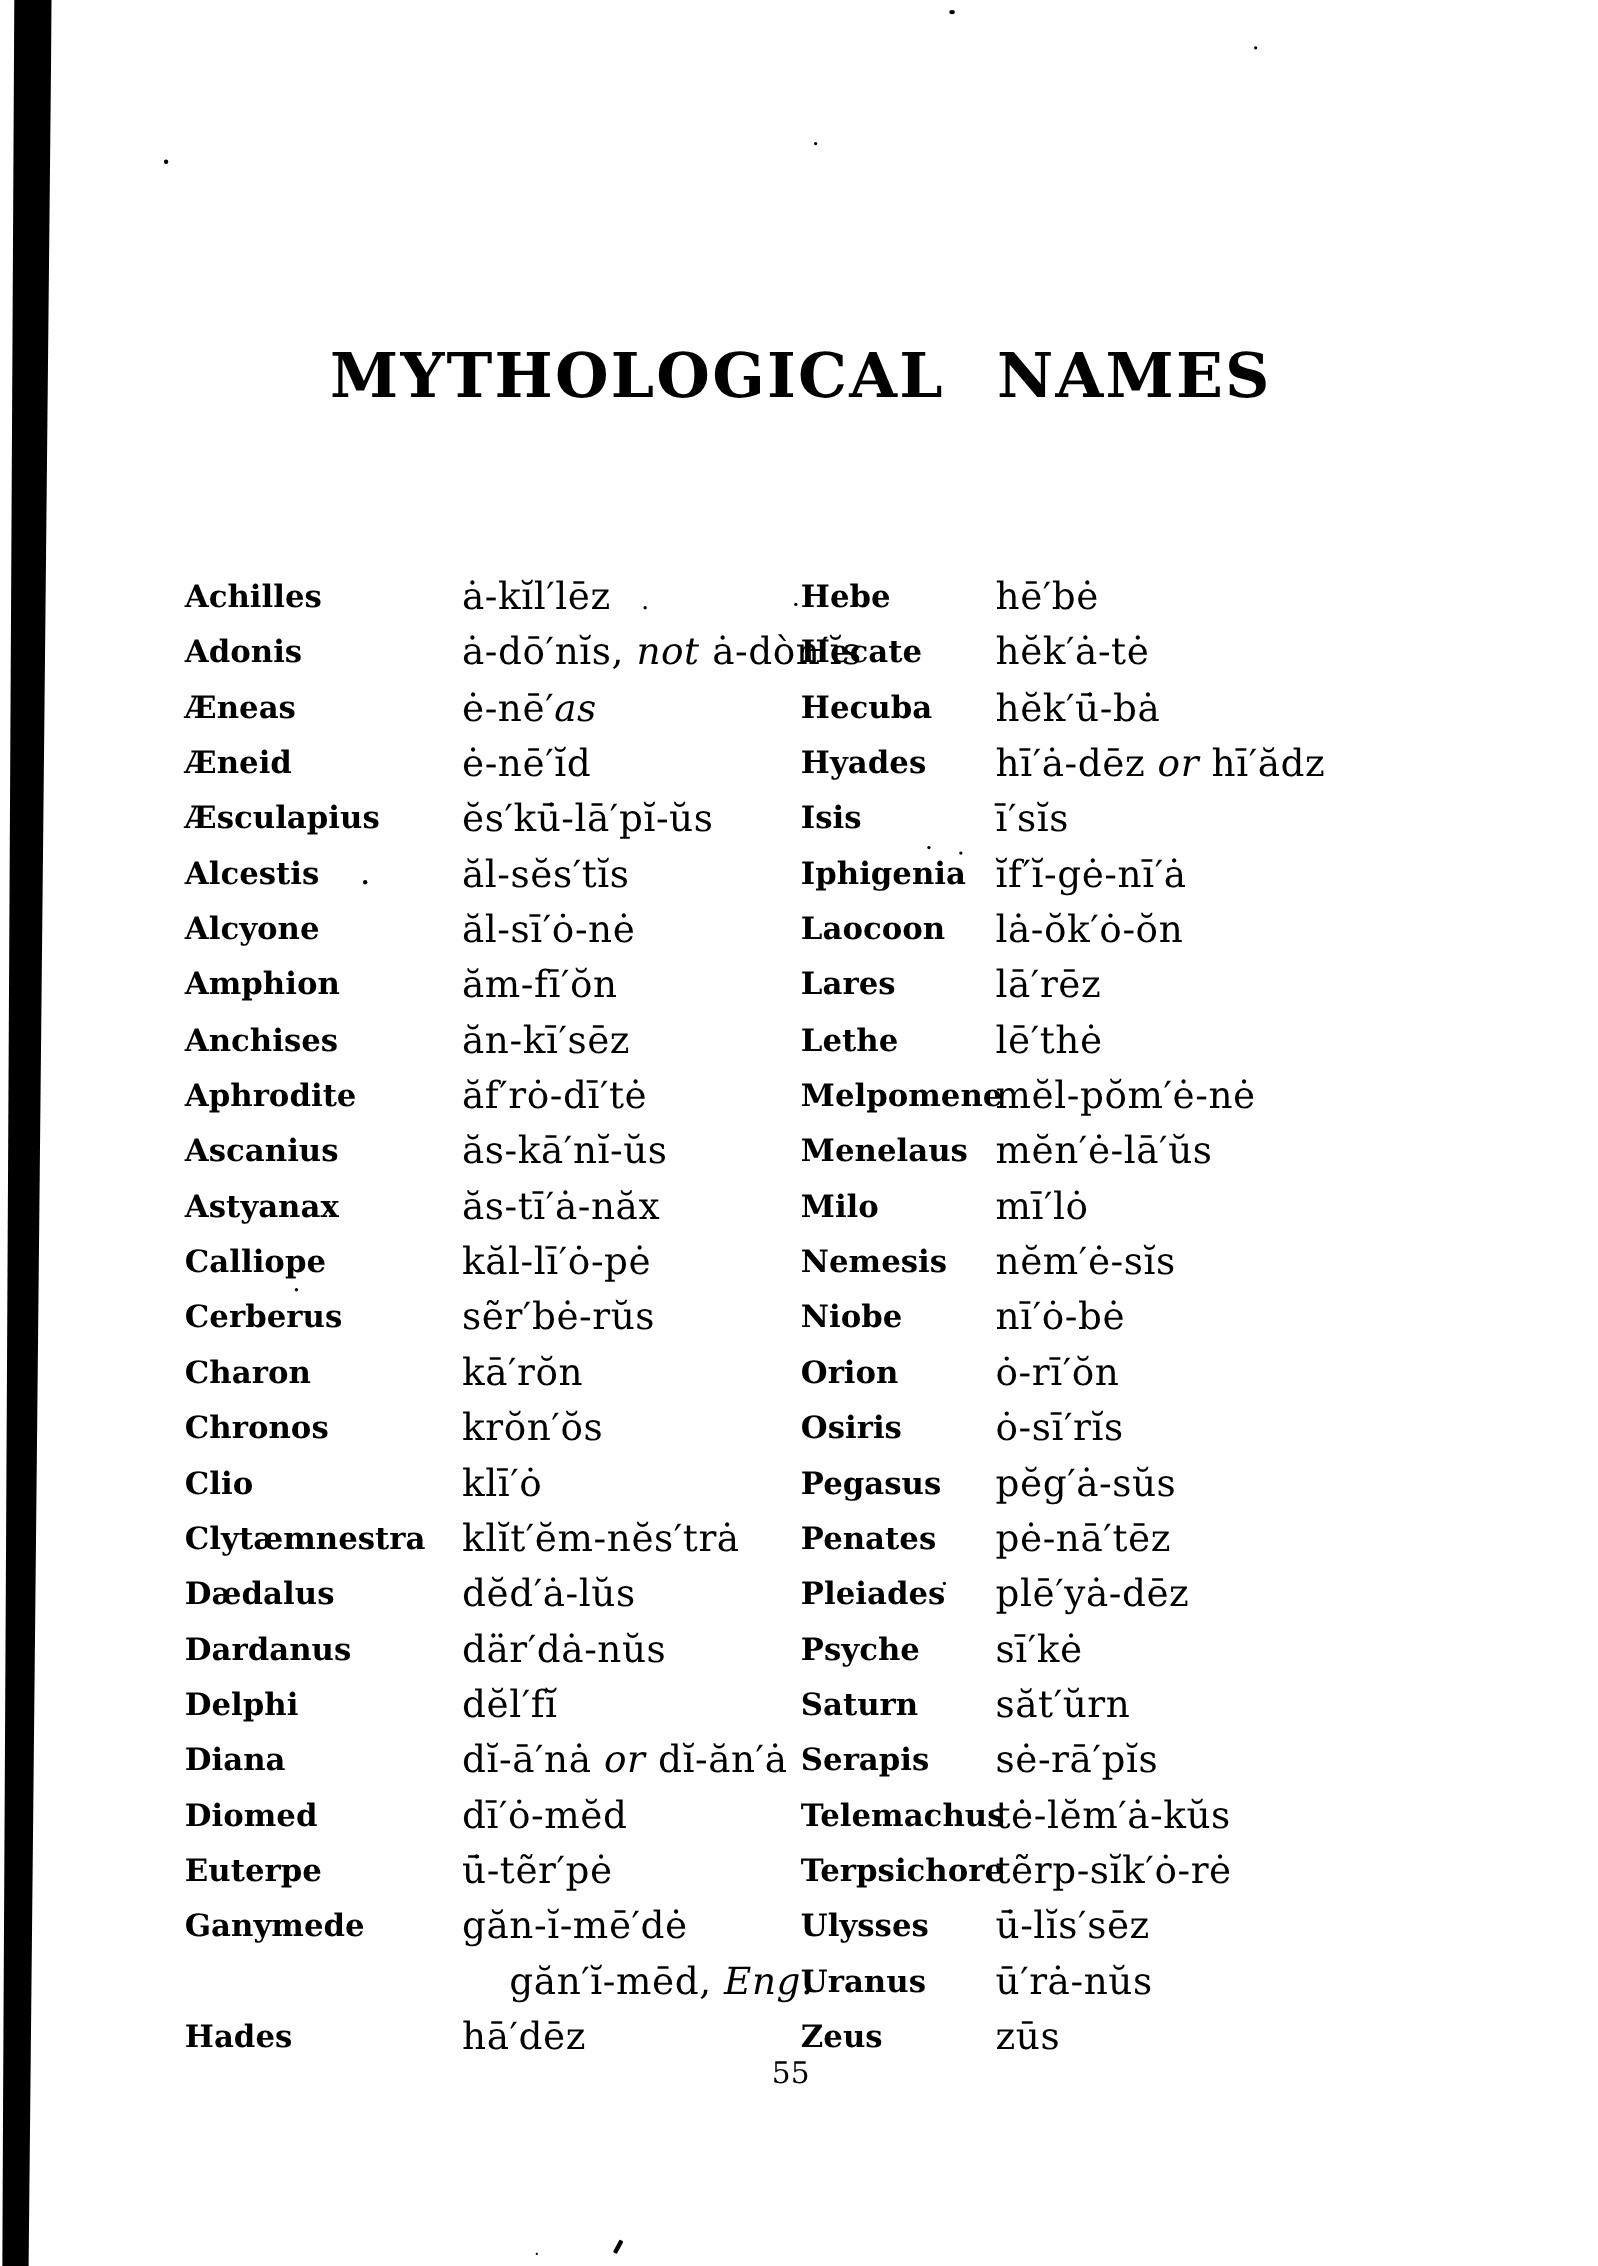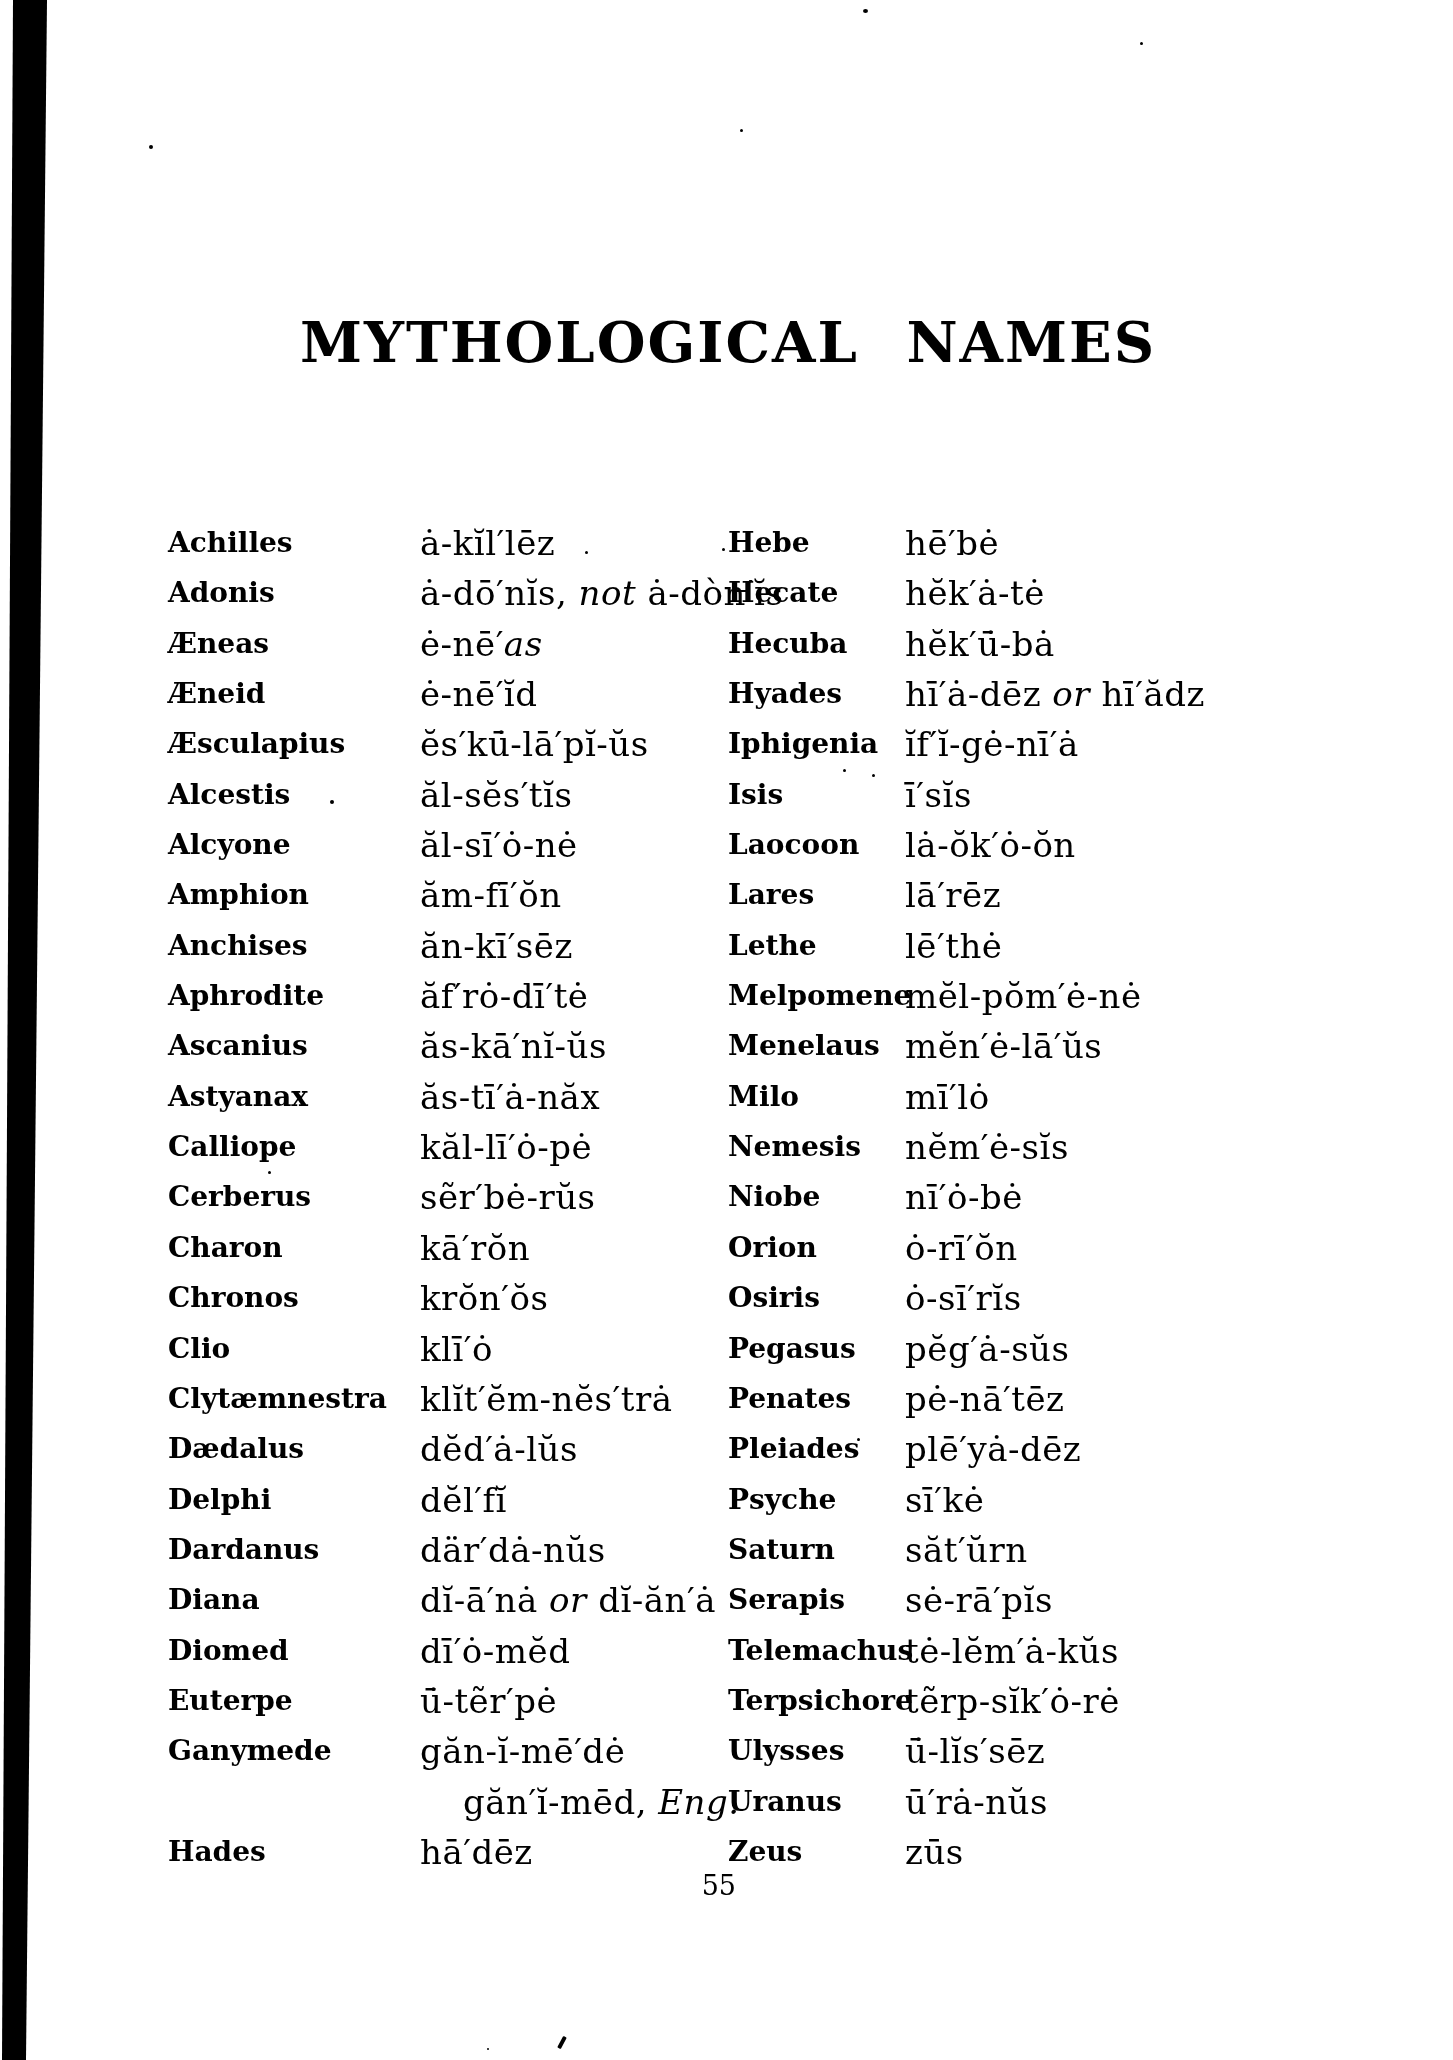--- a/index.html
+++ b/index.html
@@ -128,26 +128,26 @@
     </div>
     <div class="row">
       <span class="nm">Clytæmnestra</span>
       <span class="pr">klĭt′ĕm-nĕs′trȧ</span>
     </div>
     <div class="row">
       <span class="nm">Dædalus</span>
       <span class="pr">dĕd′ȧ-lŭs</span>
     </div>
     <div class="row">
+      <span class="nm">Dardanus</span>
+      <span class="pr">där′dȧ-nŭs</span>
+    </div>
+    <div class="row">
       <span class="nm">Delphi</span>
       <span class="pr">dĕl′fĭ</span>
-    </div>
-    <div class="row">
-      <span class="nm">Dardanus</span>
-      <span class="pr">där′dȧ-nŭs</span>
     </div>
     <div class="row">
       <span class="nm">Diana</span>
       <span class="pr">dĭ-ā′nȧ <i>or</i> dĭ-ăn′ȧ</span>
     </div>
     <div class="row">
       <span class="nm">Diomed</span>
       <span class="pr">dī′ȯ-mĕd</span>
     </div>
     <div class="row">
@@ -178,26 +178,26 @@
     </div>
     <div class="row">
       <span class="nm">Hecuba</span>
       <span class="pr">hĕk′ū̇-bȧ</span>
     </div>
     <div class="row">
       <span class="nm">Hyades</span>
       <span class="pr">hī′ȧ-dēz <i>or</i> hī′ădz</span>
     </div>
     <div class="row">
+      <span class="nm">Isis</span>
+      <span class="pr">ī′sĭs</span>
+    </div>
+    <div class="row">
       <span class="nm">Iphigenia</span>
       <span class="pr">ĭf′ĭ-gė-nī′ȧ</span>
-    </div>
-    <div class="row">
-      <span class="nm">Isis</span>
-      <span class="pr">ī′sĭs</span>
     </div>
     <div class="row">
       <span class="nm">Laocoon</span>
       <span class="pr">lȧ-ŏk′ȯ-ŏn</span>
     </div>
     <div class="row">
       <span class="nm">Lares</span>
       <span class="pr">lā′rēz</span>
     </div>
     <div class="row">

